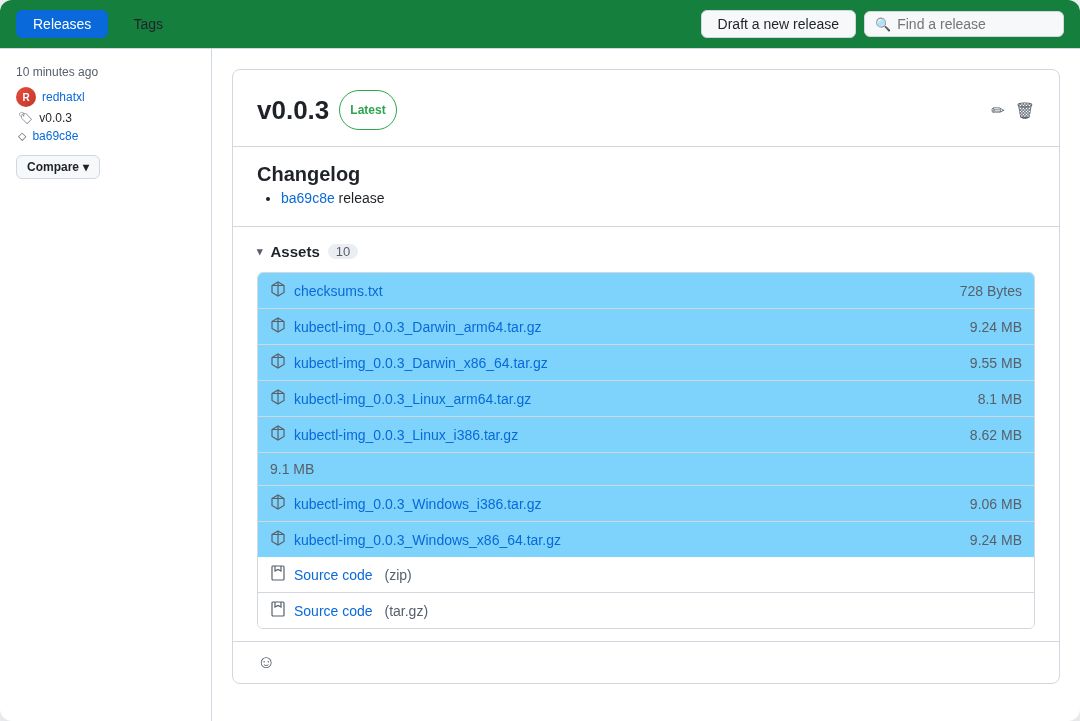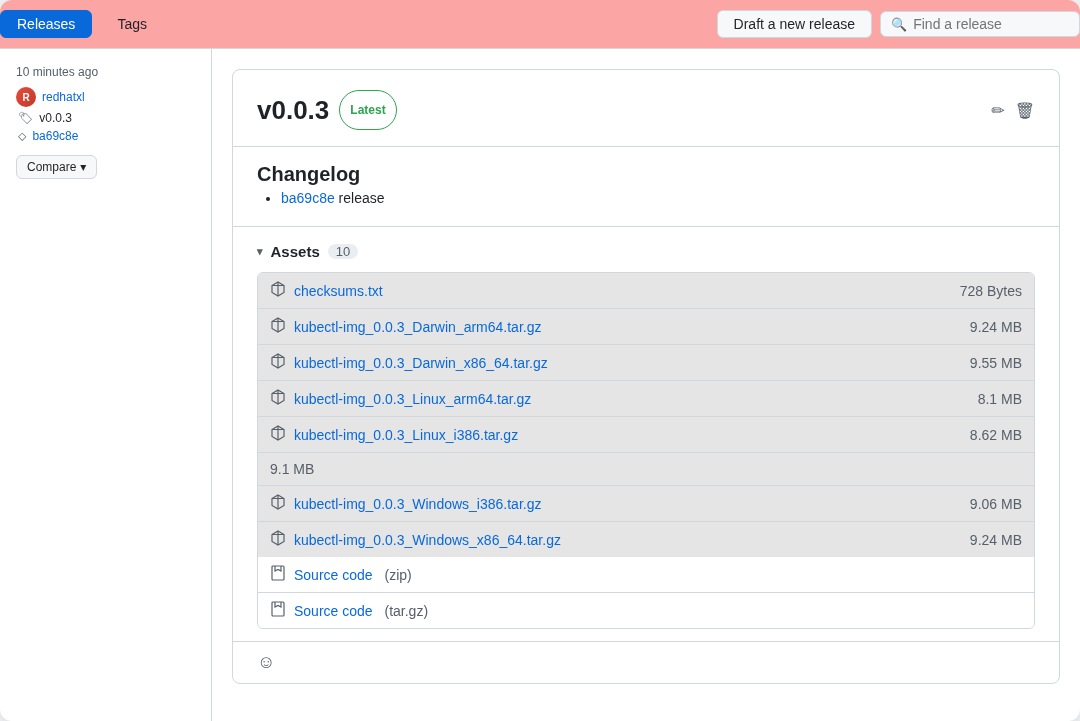--- a/index.html
+++ b/index.html
@@ -20,23 +20,23 @@
       border-radius: 12px;
       box-shadow: 0 4px 32px rgba(0,0,0,0.18);
       overflow: hidden;
       display: flex;
       flex-direction: column;
     }
     
     .topbar {
       display: flex;
       align-items: center;
-      padding: 10px 0;
+      padding: 10px 16px;
       border-bottom: 1px solid #d0d7de;
-      background: #fca5a5;
+      background: #15803d;
       gap: 8px;
     }
     .tab-btn {
       padding: 5px 16px;
       border-radius: 6px;
       font-size: 14px;
       font-weight: 500;
       cursor: pointer;
       border: 1px solid transparent;
     }
@@ -149,21 +149,21 @@
     .compare-btn {
       display: flex;
       align-items: center;
       gap: 4px;
       padding: 4px 10px;
       border-radius: 6px;
       border: 1px solid #d0d7de;
       background: #f6f8fa;
       color: #1f2328;
       font-size: 12px;
-      font-weight: 400;
+      font-weight: 700;
       cursor: pointer;
       width: fit-content;
     }
 
     
     .release-panel {
       flex: 1;
       overflow-y: auto;
       padding: 20px;
     }
@@ -258,21 +258,21 @@
       border: 1px solid #d0d7de;
       border-radius: 6px;
       overflow: hidden;
     }
     .asset-row {
       display: flex;
       align-items: center;
       justify-content: space-between;
       padding: 8px 12px;
       border-bottom: 1px solid #d0d7de;
-      background: #e5e5e5;
+      background: #7dd3fc;
     }
     .asset-row:last-child { border-bottom: none; }
     .asset-left {
       display: flex;
       align-items: center;
       gap: 8px;
     }
     .asset-icon { color: #57606a; font-size: 15px; }
     .asset-name {
       color: #0969da;

